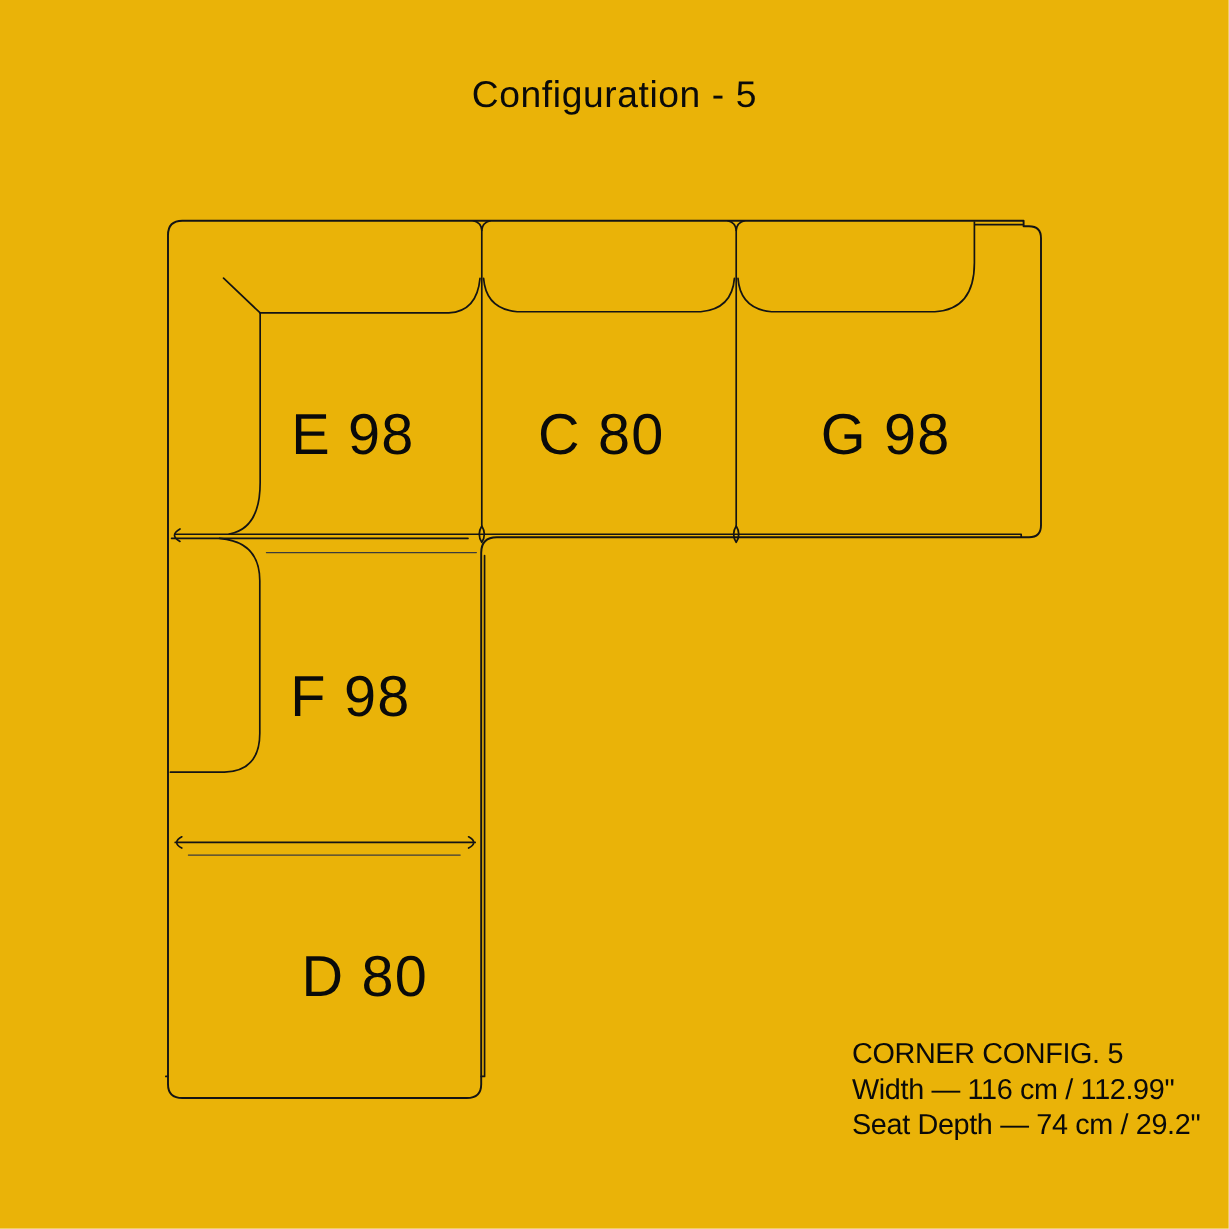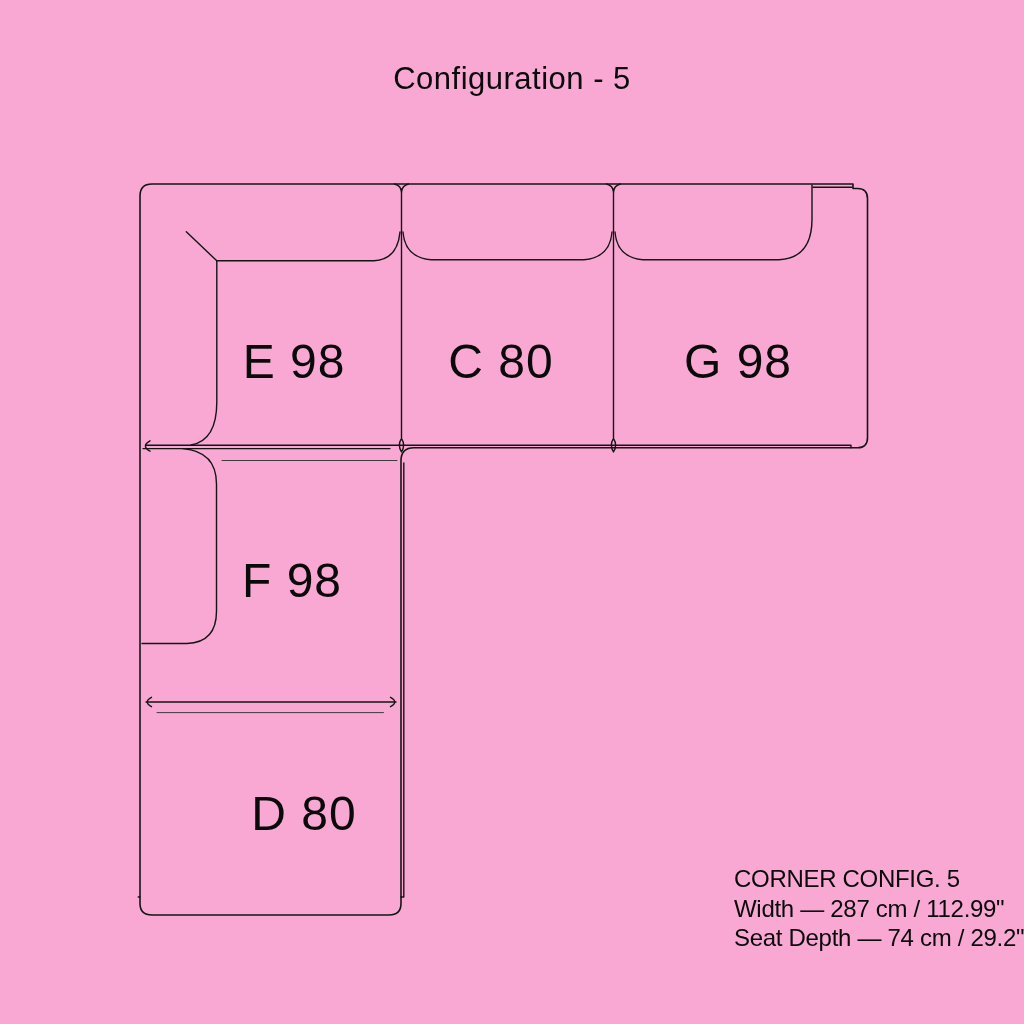--- a/index.html
+++ b/index.html
@@ -1,19 +1,19 @@
 <!DOCTYPE html>
 <html><head>
 <meta charset="utf-8">
 <style>
   html,body{margin:0;padding:0;background:#ffffff;}
   #canvas{
     position:relative;
     width:1024px;height:1024px;
-    background:#f9a8d4;
+    background:#eab308;
     overflow:hidden;
     font-family:"Liberation Sans", sans-serif;
   }
   #diagram-svg{position:absolute;left:0;top:0;}
   .outline{fill:none;stroke:#141414;stroke-width:1.6;stroke-linecap:round;stroke-linejoin:round;}
   .thin{fill:none;stroke:#141414;stroke-width:1.4;stroke-linecap:round;stroke-linejoin:round;}
   .faint{fill:none;stroke:#3c3c3c;stroke-width:1;stroke-linecap:round;}
   .module-label{
     font-family:"Liberation Sans", sans-serif;
     font-size:48px;
@@ -32,21 +32,21 @@
     position:absolute;
     left:710px;
     top:864px;
     width:300px;
     font-size:24px;
     line-height:29.7px;
     color:#0a0a0a;
     letter-spacing:-0.3px;
     white-space:nowrap;
   }
-  .spec-line{display:block;margin-left:24px;}
+  .spec-line{display:block;}
 </style>
 </head>
 <body>
 
 <div id="canvas">
 
   <svg id="diagram-svg" width="1024" height="1024" viewBox="0 0 1024 1024">
 
     <text class="title-text" x="512" y="89">Configuration - 5</text>
 
@@ -116,17 +116,17 @@
       <text class="module-label" x="294" y="378">E 98</text>
       <text class="module-label" x="501" y="378">C 80</text>
       <text class="module-label" x="738" y="378">G 98</text>
       <text class="module-label" x="292" y="597">F 98</text>
       <text class="module-label" x="304" y="830">D 80</text>
     </g>
   </svg>
 
   <div id="spec-block">
     <span class="spec-line">CORNER CONFIG. 5</span>
-    <span class="spec-line">Width — 287 cm / 112.99"</span>
+    <span class="spec-line">Width — 116 cm / 112.99"</span>
     <span class="spec-line">Seat Depth — 74 cm / 29.2"</span>
   </div>
 
 </div>
 
 </body></html>

